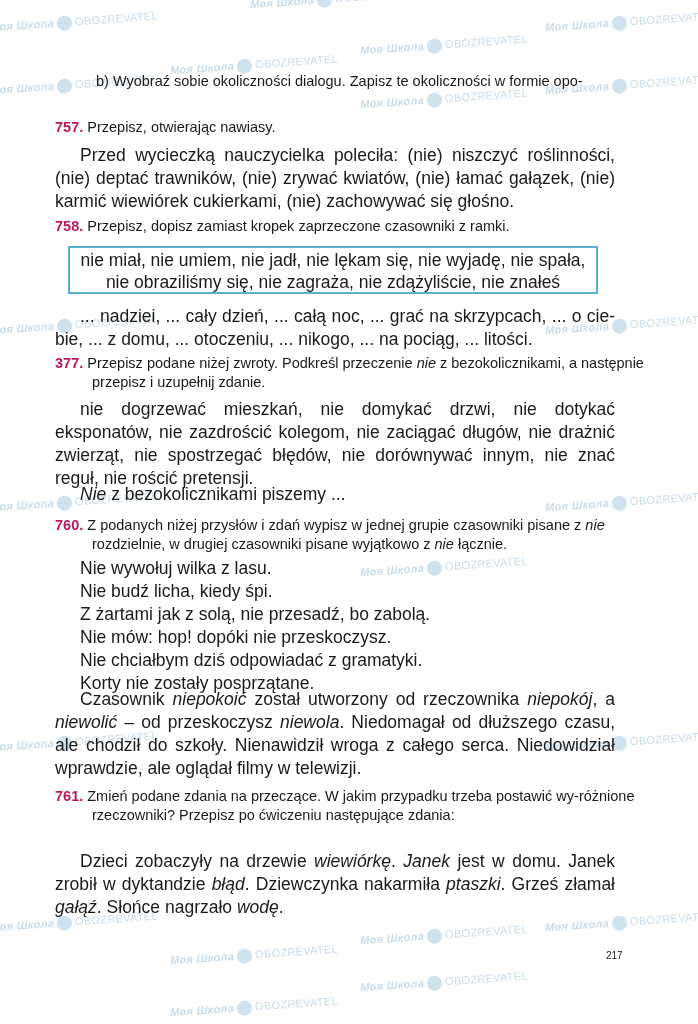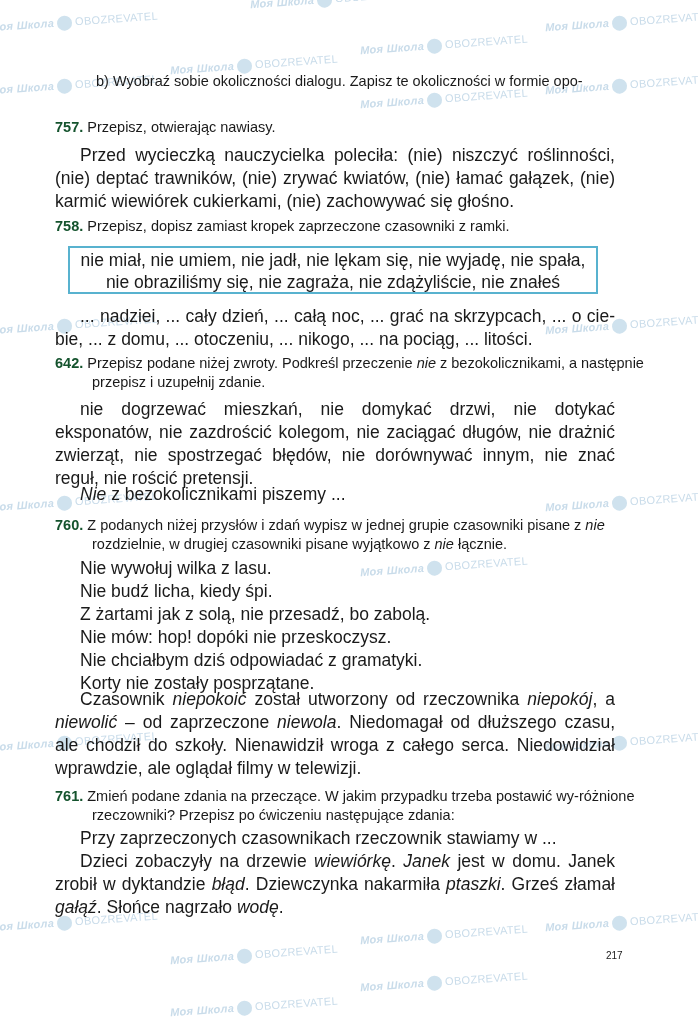--- a/index.html
+++ b/index.html
@@ -13,21 +13,21 @@
   }
   .wm .circ {
     display: inline-block; width: 15px; height: 15px; border-radius: 50%; background: #cfe2ee;
     vertical-align: middle; margin: 0 3px;
   }
   .wm .a { font-style: italic; font-weight: bold; }
   .page { position: absolute; left: 0; top: 0; width: 639px; height: 1024px; }
   .small { font-size: 14.5px; line-height: 19px; }
   .big { font-size: 17.5px; line-height: 23px; }
   .block { position: absolute; left: 55px; width: 560px; }
-  .num { color: #14532d; font-weight: bold; }
+  .num { color: #be185d; font-weight: bold; }
   .hang { padding-left: 37px; text-indent: -37px; }
   .ind { text-indent: 25px; }
   .just { text-align: justify; }
   .box {
     position: absolute; left: 68px; top: 246px; width: 530px; height: 48px;
     border: 2px solid #58b2cf; box-sizing: border-box; text-align: center;
     font-size: 17.5px; line-height: 22px; padding-top: 1px;
   }
   .pnum { position: absolute; left: 590px; top: 950px; font-size: 10px; margin-left: 16px; }
   .list div { padding-left: 25px; }
@@ -73,47 +73,46 @@
     <span class="num">758.</span>
     <span>Przepisz, dopisz zamiast kropek zaprzeczone czasowniki z ramki.</span>
   </div>
   <div class="box">
     <div>nie miał, nie umiem, nie jadł, nie lękam się, nie wyjadę, nie spała,</div>
     <div>nie obraziliśmy się, nie zagraża, nie zdążyliście, nie znałeś</div>
   </div>
   <div class="block big just ind" style="top:305px">... nadziei, ... cały dzień, ... całą noc, ... grać na skrzypcach, ... o cie-bie, ... z domu, ... otoczeniu, ... nikogo, ... na pociąg, ... litości.</div>
 
   <div class="block small hang" style="top:354px">
-    <span class="num">642.</span>
+    <span class="num">377.</span>
     <span>Przepisz podane niżej zwroty. Podkreśl przeczenie </span><i>nie</i><span> z bezokolicznikami, a następnie przepisz i uzupełnij zdanie.</span>
   </div>
   <div class="block big just ind" style="top:398px">nie dogrzewać mieszkań, nie domykać drzwi, nie dotykać eksponatów, nie zazdrościć kolegom, nie zaciągać długów, nie drażnić zwierząt, nie spostrzegać błędów, nie dorównywać innym, nie znać reguł, nie rościć pretensji.</div>
   <div class="block big ind" style="top:483px">
     <i>Nie</i><span> z bezokolicznikami piszemy ...</span>
   </div>
 
   <div class="block small hang" style="top:516px">
     <span class="num">760.</span>
     <span>Z podanych niżej przysłów i zdań wypisz w jednej grupie czasowniki pisane z </span><i>nie</i><span> rozdzielnie, w drugiej czasowniki pisane wyjątkowo z </span><i>nie</i><span> łącznie.</span>
   </div>
   <div class="block big list" style="top:557px">
     <div>Nie wywołuj wilka z lasu.</div>
     <div>Nie budź licha, kiedy śpi.</div>
     <div>Z żartami jak z solą, nie przesadź, bo zabolą.</div>
     <div>Nie mów: hop! dopóki nie przeskoczysz.</div>
     <div>Nie chciałbym dziś odpowiadać z gramatyki.</div>
     <div>Korty nie zostały posprzątane.</div>
   </div>
   <div class="block big just ind" style="top:688px">
-    <span>Czasownik </span><i>niepokoić</i><span> został utworzony od rzeczownika </span><i>niepokój</i><span>, a </span><i>niewolić</i><span> – od zaprzeczone </span><i>niewola</i><span>. Niedomagał od dłuższego czasu, ale chodził do szkoły. Nienawidził wroga z całego serca. Niedowidział wprawdzie, ale oglądał filmy w telewizji.</span>
+    <span>Czasownik </span><i>niepokoić</i><span> został utworzony od rzeczownika </span><i>niepokój</i><span>, a </span><i>niewolić</i><span> – od przeskoczysz </span><i>niewola</i><span>. Niedomagał od dłuższego czasu, ale chodził do szkoły. Nienawidził wroga z całego serca. Niedowidział wprawdzie, ale oglądał filmy w telewizji.</span>
   </div>
 
   <div class="block small hang" style="top:787px">
     <span class="num">761.</span>
     <span>Zmień podane zdania na przeczące. W jakim przypadku trzeba postawić wy-różnione rzeczowniki? Przepisz po ćwiczeniu następujące zdania:</span>
   </div>
-  <div class="block big ind" style="top:827px">Przy zaprzeczonych czasownikach rzeczownik stawiamy w ...</div>
   <div class="block big just ind" style="top:850px">
     <span>Dzieci zobaczyły na drzewie </span><i>wiewiórkę</i><span>. </span><i>Janek</i><span> jest w domu. Janek zrobił w dyktandzie </span><i>błąd</i><span>. Dziewczynka nakarmiła </span><i>ptaszki</i><span>. Grześ złamał </span><i>gałąź</i><span>. Słońce nagrzało </span><i>wodę</i><span>.</span>
   </div>
 
   <div class="pnum">217</div>
 </div>
 
 </body></html>

